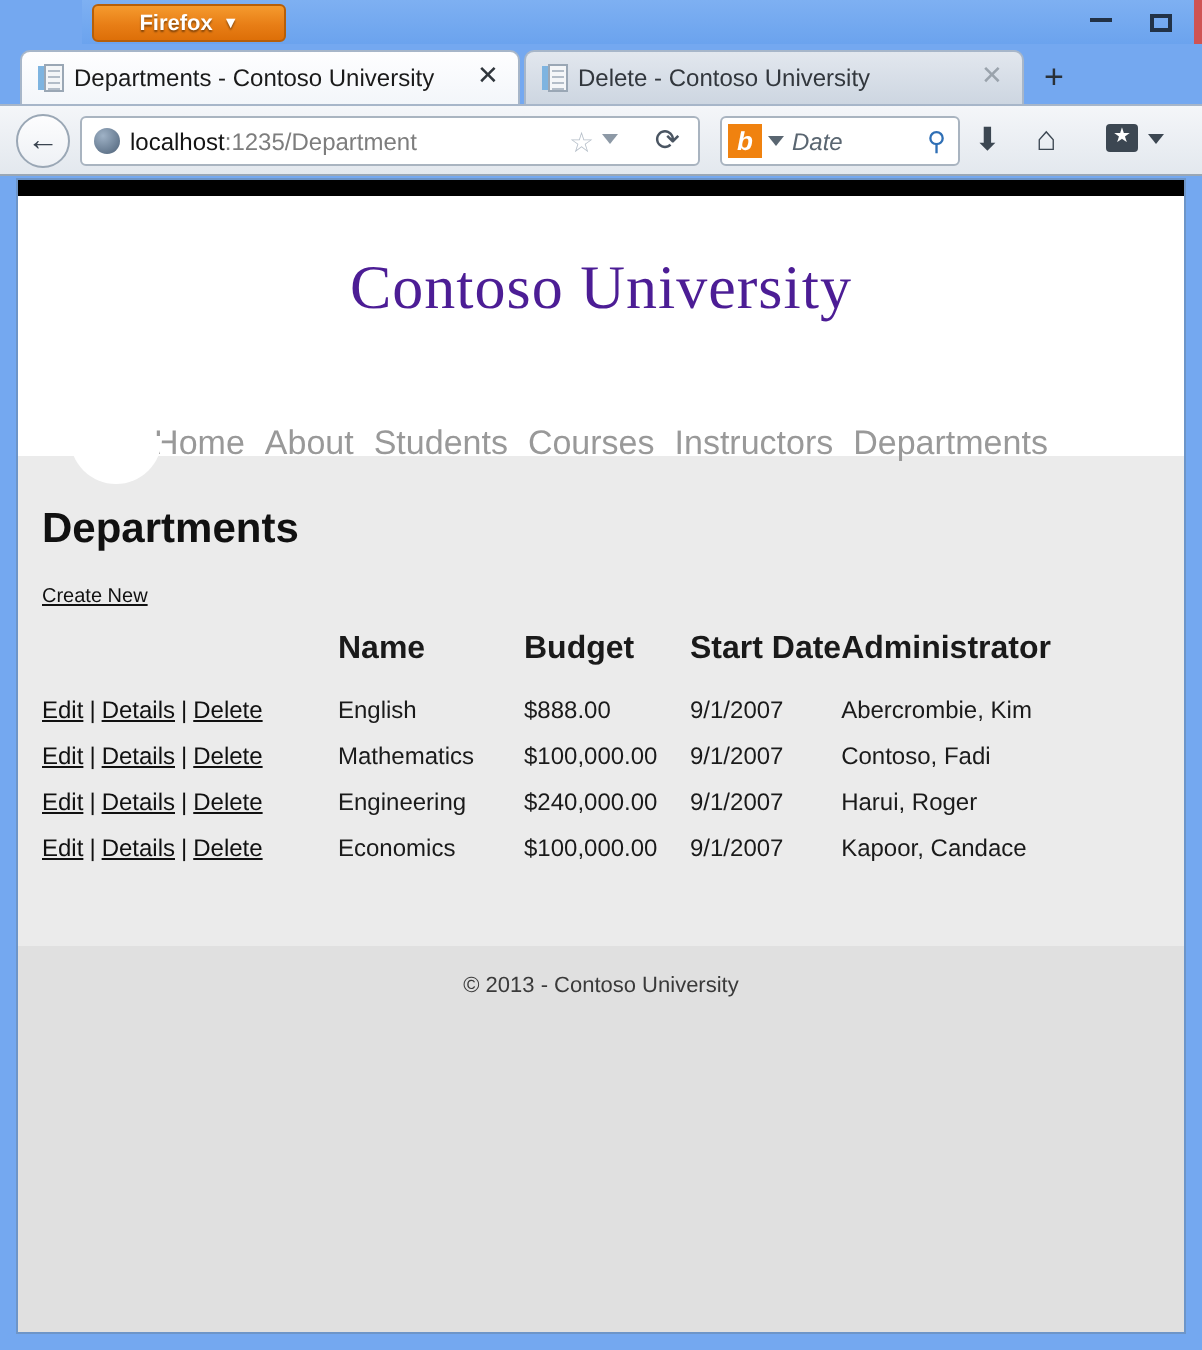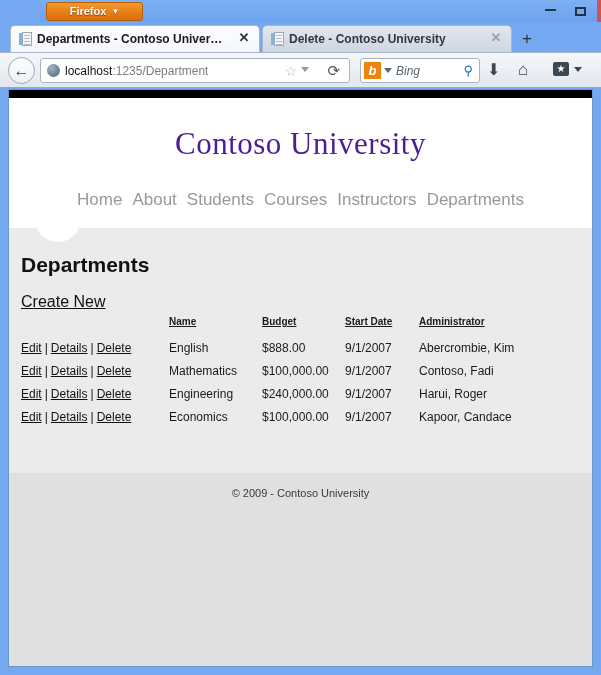--- a/index.html
+++ b/index.html
@@ -93,21 +93,20 @@
     width: 601px; height: 30px;
   }
   .tab {
     position: absolute;
     top: 3px;
     height: 27px;
     border-radius: 5px 5px 0 0;
     box-sizing: border-box;
     font-size: 12px;
     cursor: default;
-    font-weight: bold;
   }
   .tab.active {
     left: 10px; width: 250px;
     background: linear-gradient(to bottom, #fefeff 0%, #f3f6fa 100%);
     border: 1px solid #a7b6c9;
     border-bottom: none;
   }
   .tab.inactive {
     left: 262px; width: 250px;
     background: linear-gradient(to bottom, #e2e7ee 0%, #cdd6e1 100%);
@@ -372,21 +371,21 @@
     font-size: 11px;
     color: #9a9a9a;
   }
   #account-links a {
     color: #9a9a9a;
     text-decoration: none;
     margin: 0 3px;
   }
   #mainnav {
     position: absolute;
-    left: 0; top: 92px;
+    left: 0; top: 114px;
     width: 100%;
     text-align: center;
     white-space: nowrap;
   }
   #mainnav a {
     display: inline-block;
     font-size: 17px;
     color: #999999;
     text-decoration: none;
     margin: 0 5px;
@@ -402,42 +401,41 @@
   #page-title {
     position: absolute;
     left: 12px; top: 25px;
     font-size: 21px;
     font-weight: bold;
     color: #111111;
   }
   #create-new {
     position: absolute;
     left: 12px; top: 65px;
-    font-size: 16px;
+    font-size: 10px;
     color: #111111;
     text-decoration: underline;
     cursor: default;
   }
 
   
   #dept-table {
     position: absolute;
     left: 12px; top: 88px;
     width: 540px;
     border-collapse: collapse;
     font-size: 12px;
     color: #1a1a1a;
   }
   #dept-table th {
     text-align: left;
     font-weight: bold;
-    font-size: 10px;
+    font-size: 16px;
     padding: 0 0 10px 0;
     white-space: nowrap;
-    text-decoration: underline;
   }
   #dept-table td {
     text-align: left;
     padding: 4px 0 5px 0;
     white-space: nowrap;
     vertical-align: top;
   }
   .col-actions { width: 148px; }
   .col-name    { width: 93px; }
   .col-budget  { width: 83px; }
@@ -523,21 +521,21 @@
       <span id="url-favicon"></span>
       <span id="url-text"><span class="host">localhost</span><span>:1235/Department</span></span>
       <span id="star-icon">☆</span>
       <span id="dropmarker"></span>
       <span id="reload-icon">⟳</span>
     </div>
 
     <div id="searchbar">
       <span id="bing-logo">b</span>
       <span id="bing-caret"></span>
-      <span id="search-placeholder">Bing</span>
+      <span id="search-placeholder">Date</span>
       <span id="search-go">⚲</span>
     </div>
 
     <span class="toolicon" id="download-icon">⬇</span>
     <span class="toolicon" id="home-icon">⌂</span>
     <span class="toolicon" id="bookmarks-icon">★</span>
     <span id="bookmarks-caret"></span>
   </div>
 
   <div id="viewport">
@@ -592,16 +590,16 @@
               <td class="col-name">Economics</td>
               <td class="col-budget">$100,000.00</td>
               <td class="col-date">9/1/2007</td>
               <td class="col-admin">Kapoor, Candace</td>
             </tr>
           </tbody>
       </table>
     </div>
 
     <div id="site-footer">
-      <div id="footer-text">© 2009 - Contoso University</div>
+      <div id="footer-text">© 2013 - Contoso University</div>
     </div>
   </div>
 </div>
 
 </body></html>

